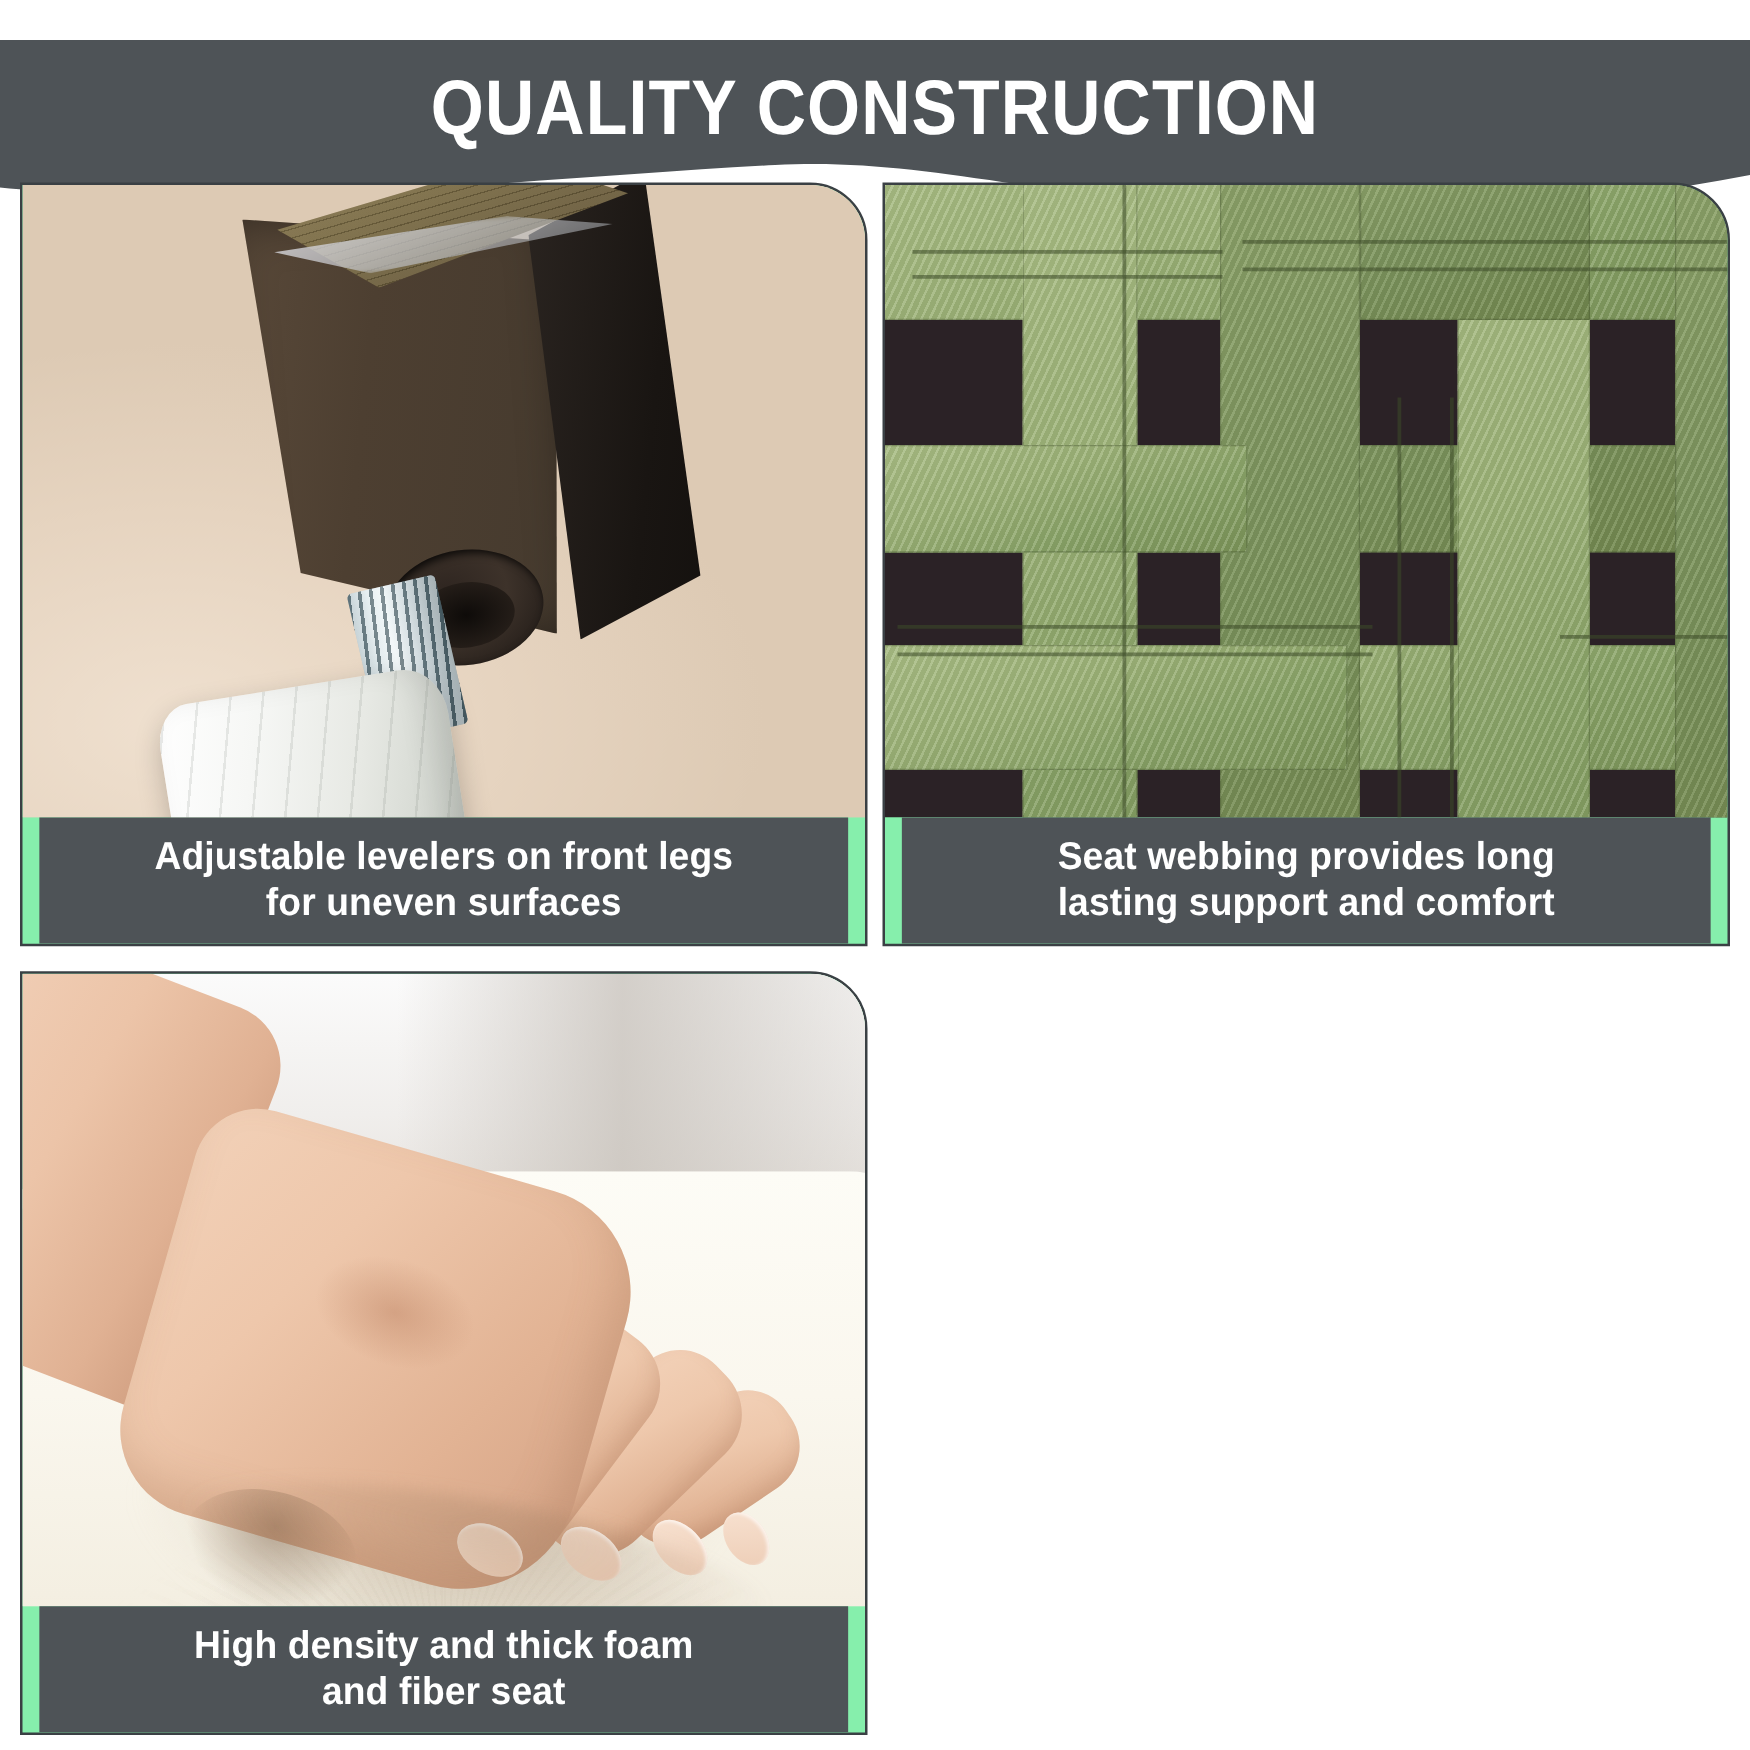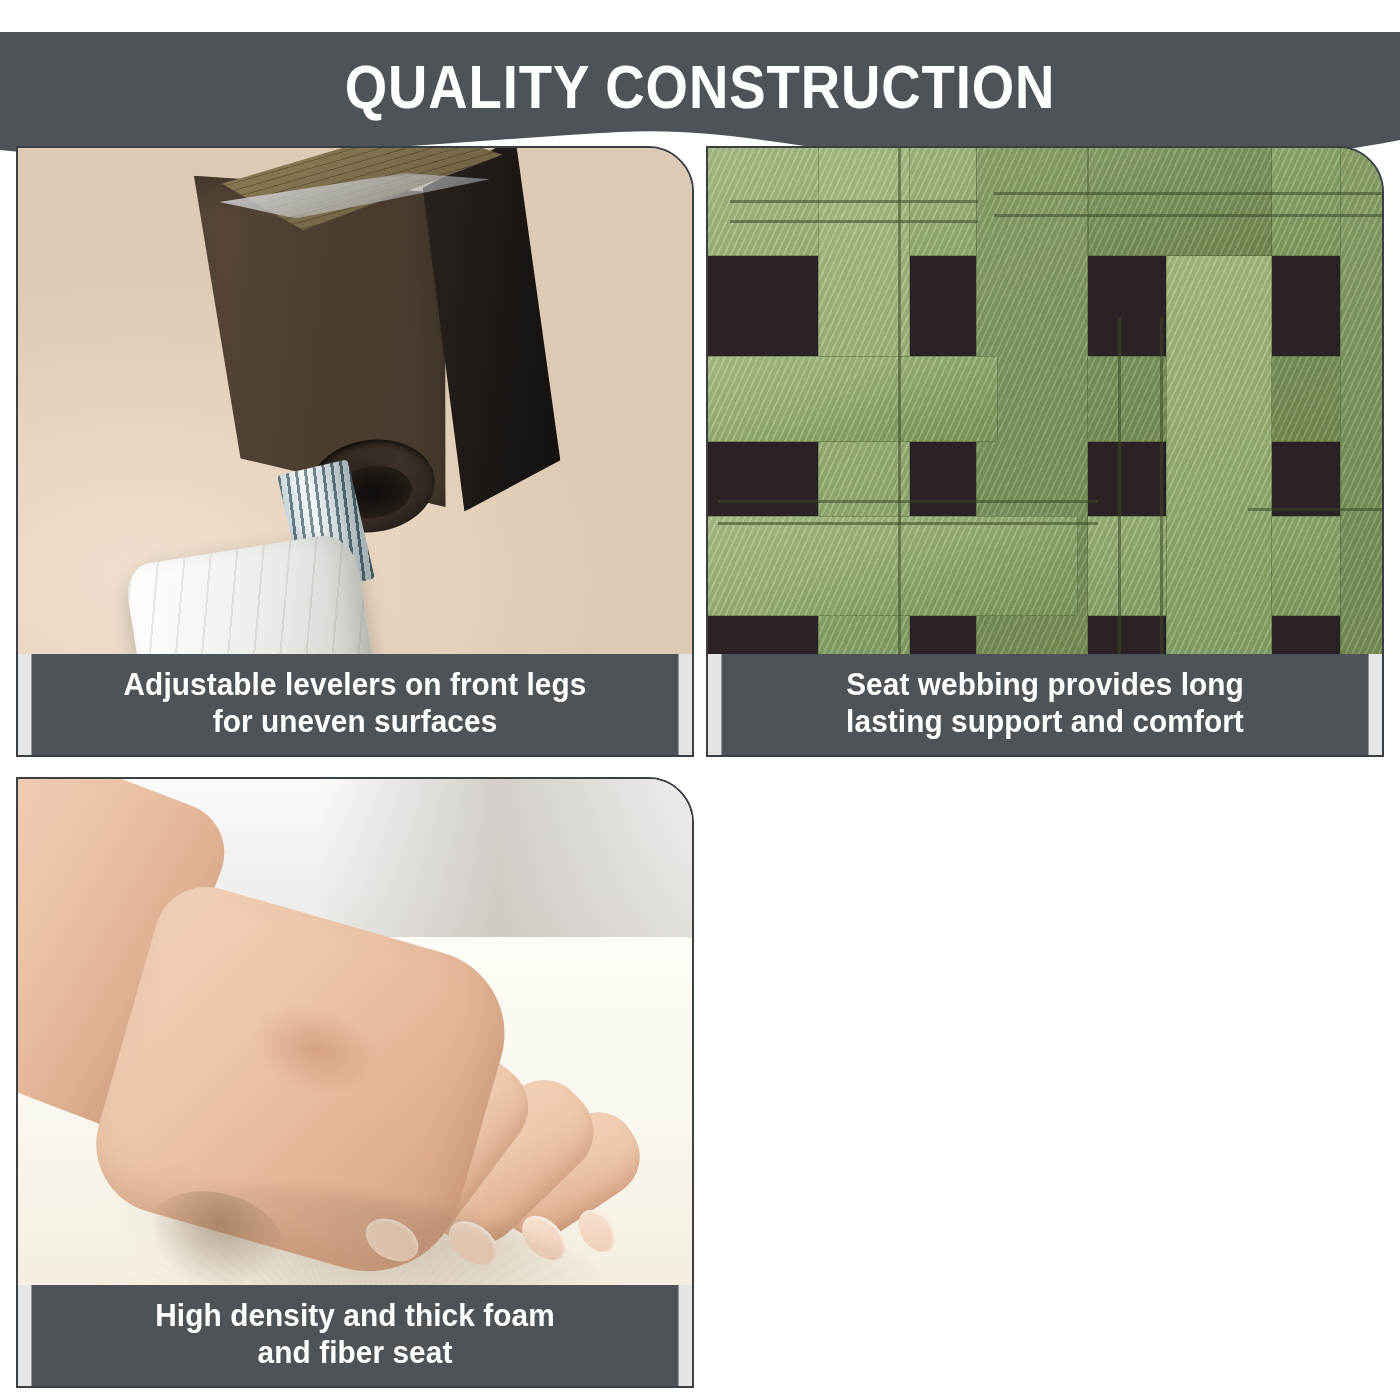--- a/index.html
+++ b/index.html
@@ -42,21 +42,21 @@
     left:16px; top:146px;
     width:1368px; height:1242px;
     display:grid;
     grid-template-columns:678px 678px;
     grid-template-rows:611px 611px;
     column-gap:12px;
     row-gap:20px;
   }
   .panel {
     position:relative;
-    background:#e5e5e5;
+    background:#86efac;
     border:2px solid #3a4044;
     border-radius:0 46px 0 0;
     overflow:hidden;
     display:flex;
     flex-direction:column;
   }
   .panel-media {
     position:relative;
     flex:1 1 auto;
     overflow:hidden;

